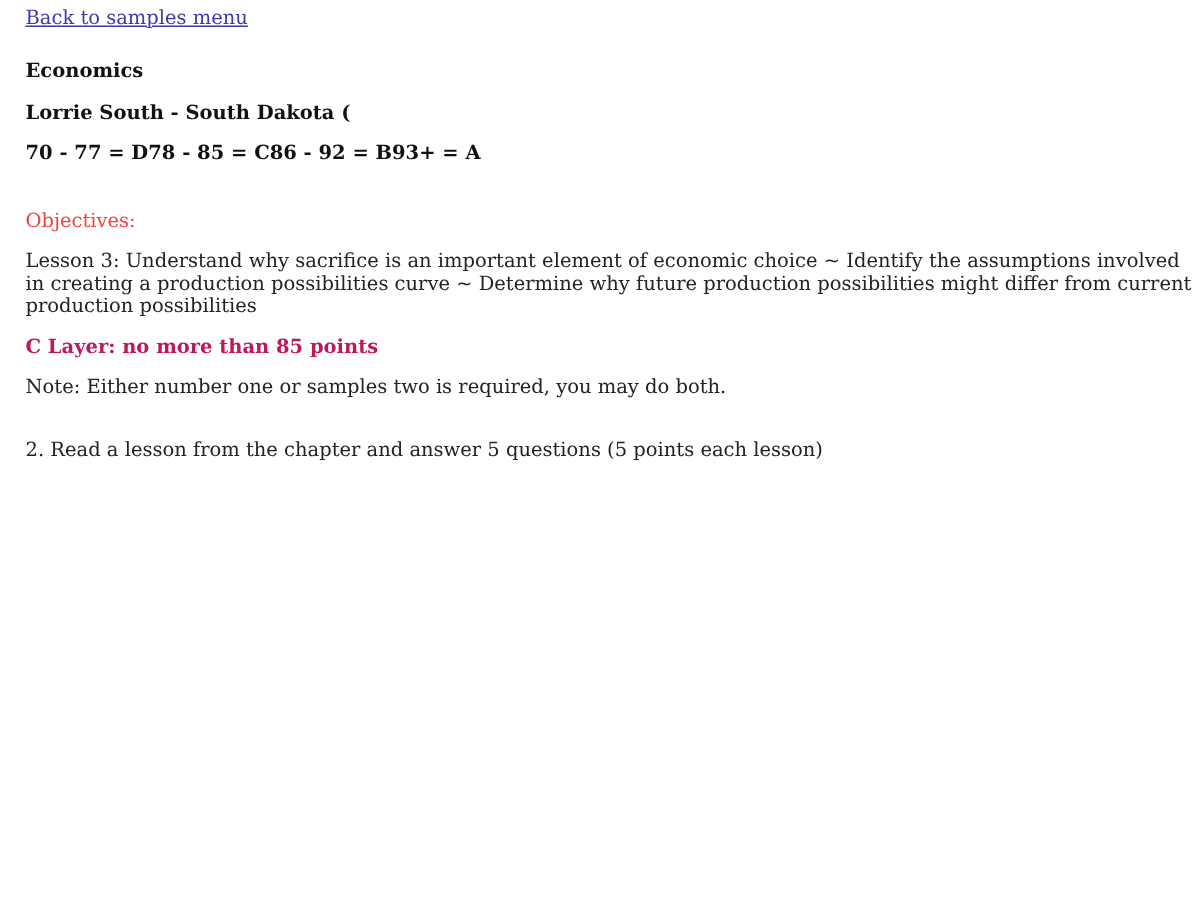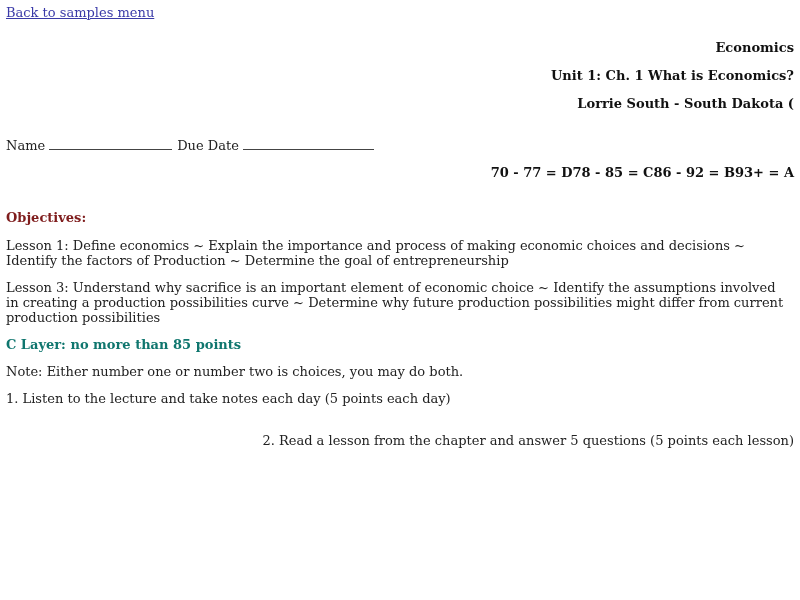--- a/index.html
+++ b/index.html
@@ -11,28 +11,29 @@
       width: 800px;
       height: 600px;
       overflow: hidden;
       font-family: "DejaVu Serif", serif;
       font-size: 13px;
       color: #222222;
       line-height: 15px;
     }
     .page {
       padding: 5px 6px 0 6px;
+      margin-left: 11px;
     }
     a.back-link {
       color: #3a3aa8;
       text-decoration: underline;
       display: inline-block;
     }
     .center-bold {
-      text-align: right;
+      text-align: left;
       font-weight: bold;
       color: #111;
       margin: 0;
     }
     .h-econ { margin-top: 20px; }
     .h-unit { margin-top: 13px; }
     .h-author { margin-top: 13px; }
     .h-email { margin-top: 13px; }
     .name-row {
       margin-top: 27px;
@@ -41,62 +42,56 @@
     .blank {
       display: inline-block;
       border-bottom: 1px solid #444;
       vertical-align: baseline;
       height: 10px;
     }
     .blank.name { width: 123px; margin: 0 5px 0 4px; }
     .blank.due { width: 131px; margin-left: 4px; }
     .grades { margin-top: 12px; }
     .objectives-title {
-      font-weight: bold;
-      color: #7f1d1d;
+      font-weight: normal;
+      color: #ef4444;
       margin-top: 30px;
     }
     .lesson {
       margin-top: 12px;
       width: 780px;
     }
     .lesson.first { margin-top: 13px; }
     .c-layer {
       font-weight: bold;
-      color: #0f766e;
+      color: #be185d;
       margin-top: 12px;
     }
     .para { margin-top: 12px; }
     .para.n1 { margin-top: 12px; }
     .nums { margin-top: 12px; }
-    .para.n2 { margin-top: 27px; text-align: right; }
+    .para.n2 { margin-top: 27px; }
   </style>
 </head>
 <body>
 
 <div class="page">
 
   <a href="#" class="back-link">Back to samples menu</a>
 
   <p class="center-bold h-econ">Economics</p>
-  <p class="center-bold h-unit">Unit 1: Ch. 1 What is Economics?</p>
   <p class="center-bold h-author">Lorrie South - South Dakota (</p>
 
-  <div class="name-row">
-    <span>Name</span><span class="blank name"></span><span>Due Date</span><span class="blank due"></span>
-  </div>
 
   <p class="center-bold grades">70 - 77 = D78 - 85 = C86 - 92 = B93+ = A</p>
 
   <div class="objectives-title">Objectives:</div>
 
-  <div class="lesson first">Lesson 1: Define economics ~ Explain the importance and process of making economic choices and decisions ~ Identify the factors of Production ~ Determine the goal of entrepreneurship</div>
   <div class="lesson">Lesson 3: Understand why sacrifice is an important element of economic choice ~ Identify the assumptions involved in creating a production possibilities curve ~ Determine why future production possibilities might differ from current production possibilities</div>
 
   <div class="c-layer">C Layer: no more than 85 points</div>
-  <div class="para">Note: Either number one or number two is choices, you may do both.</div>
+  <div class="para">Note: Either number one or samples two is required, you may do both.</div>
 
-  <div class="para n1">1. Listen to the lecture and take notes each day (5 points each day)</div>
 
   <div class="para n2">2. Read a lesson from the chapter and answer 5 questions (5 points each lesson)</div>
   
 
 </div>
 
 </body></html>

